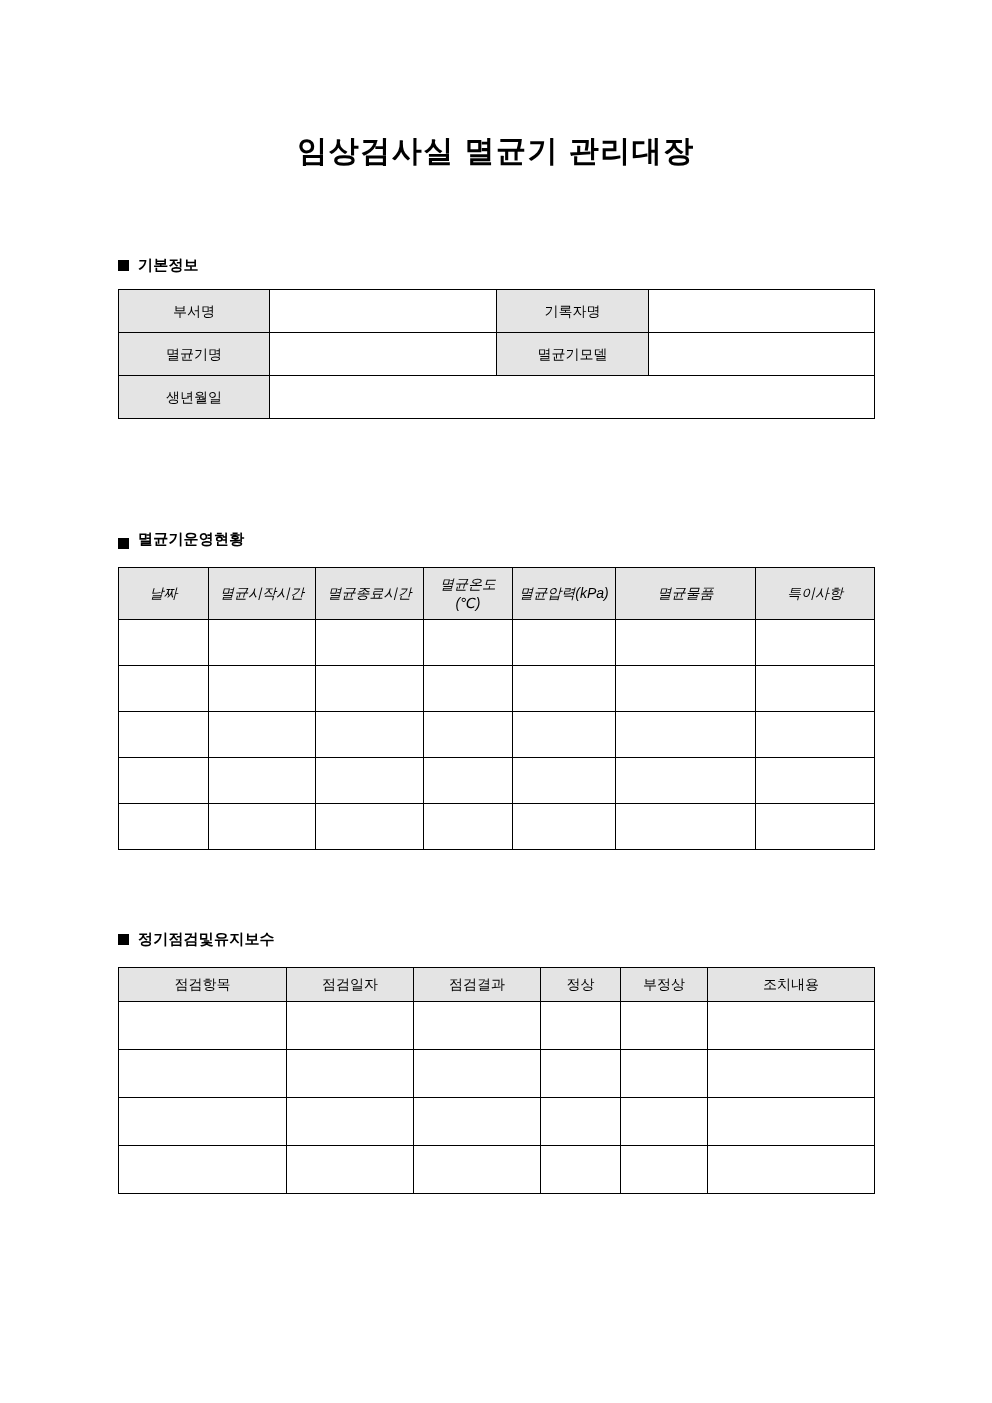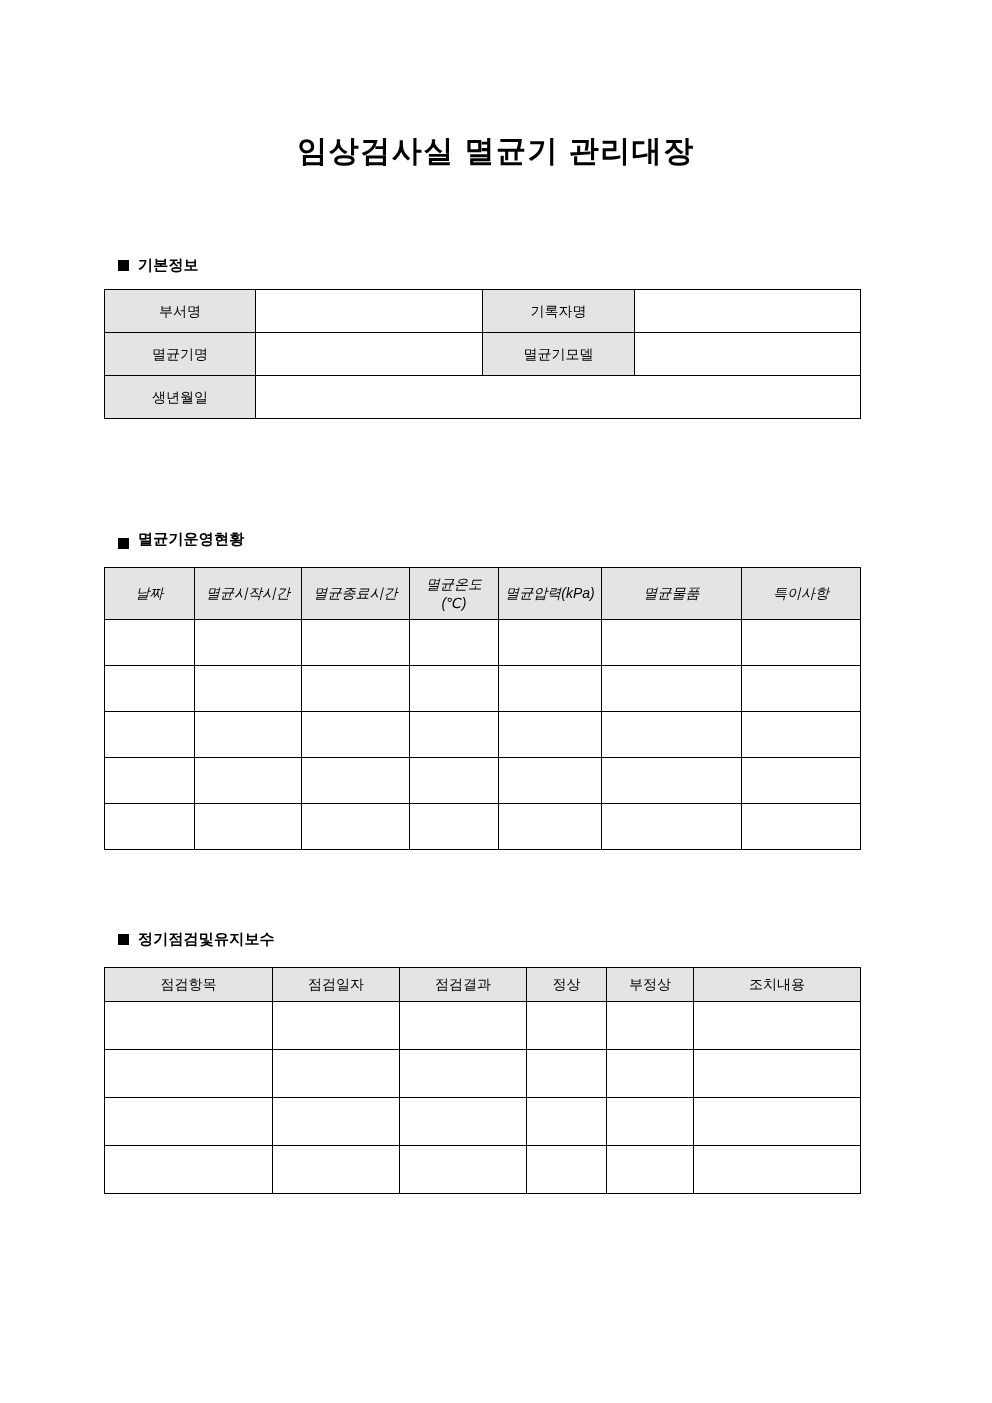--- a/index.html
+++ b/index.html
@@ -51,21 +51,21 @@
     display: inline-block;
     width: 11px;
     height: 11px;
     background: #000000;
     flex: 0 0 auto;
   }
 
   
   table.form-table {
     position: absolute;
-    left: 104px;
+    left: 118px;
     border-collapse: collapse;
     table-layout: fixed;
     width: 756px;
     padding-left: 46px;
   }
   table.form-table td,
   table.form-table th {
     border: 1px solid #000000;
     padding: 2px 4px;
     font-size: 14px;

